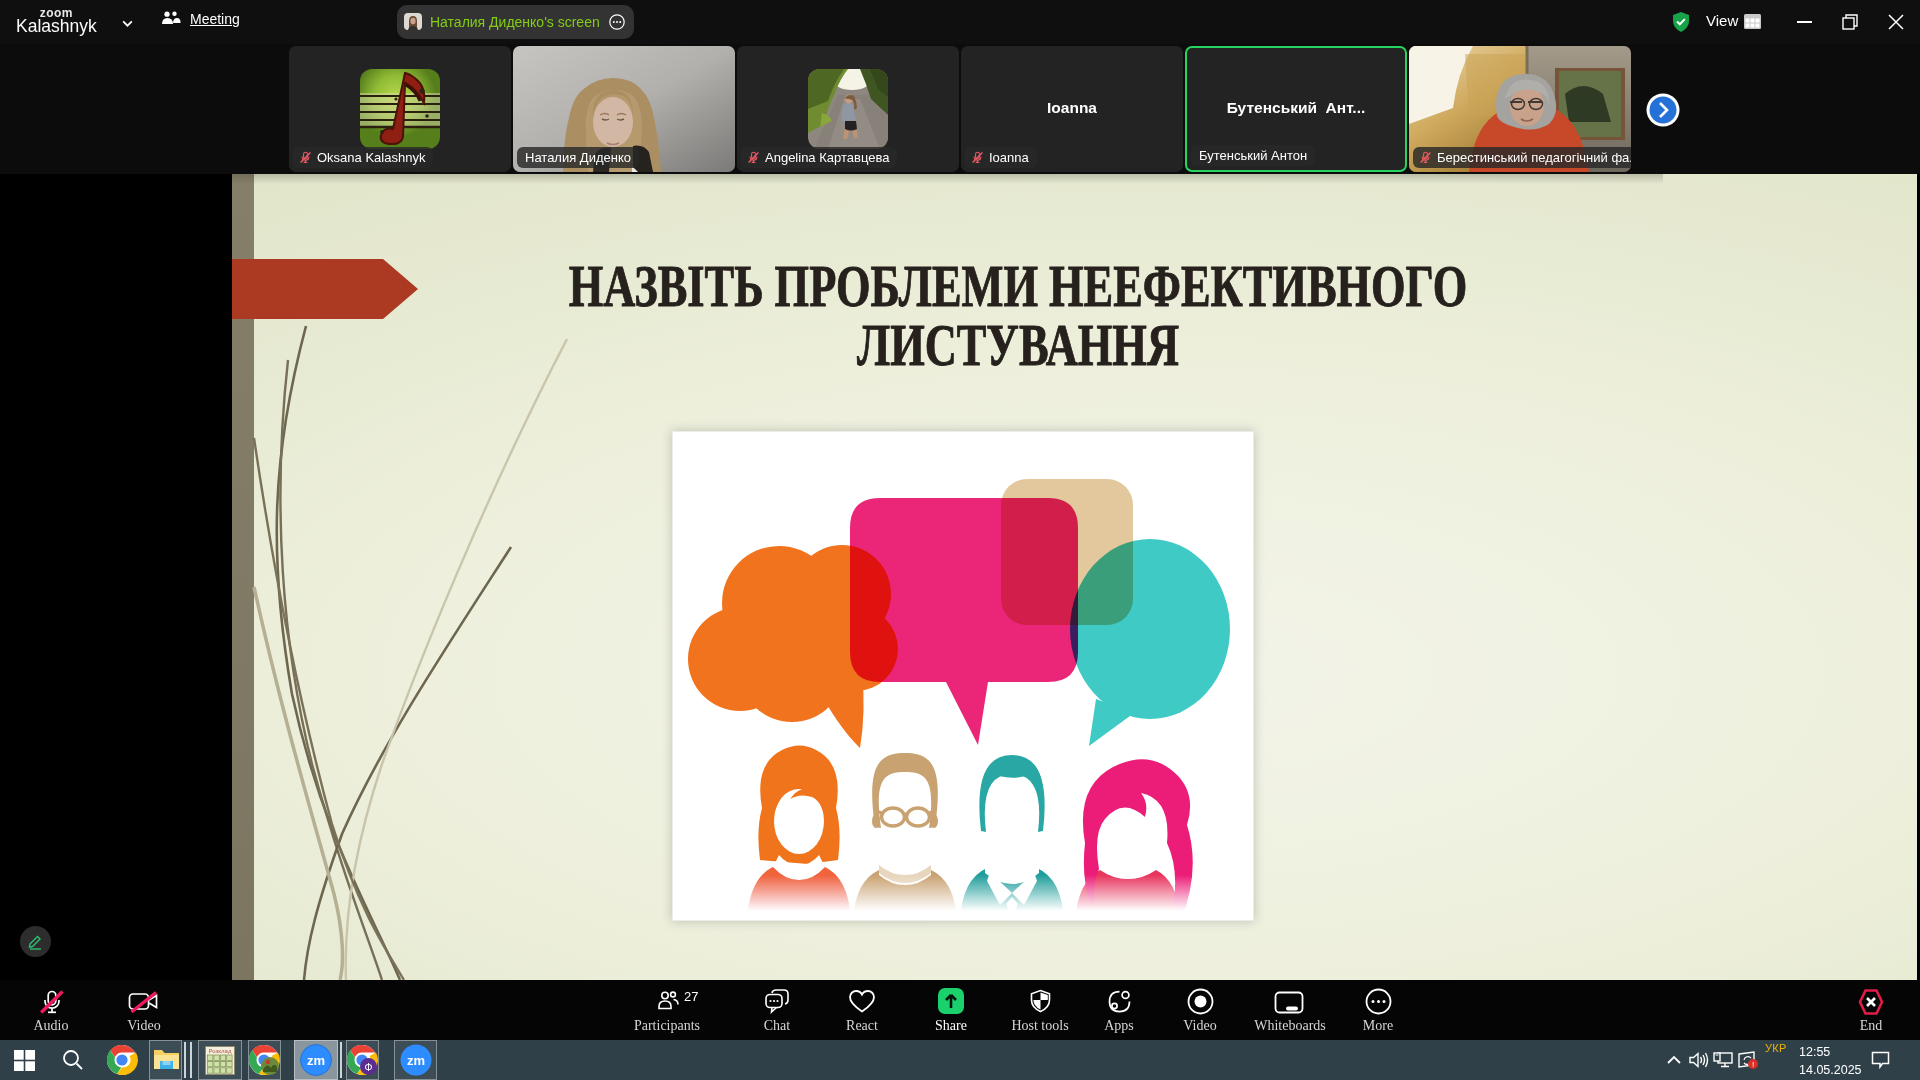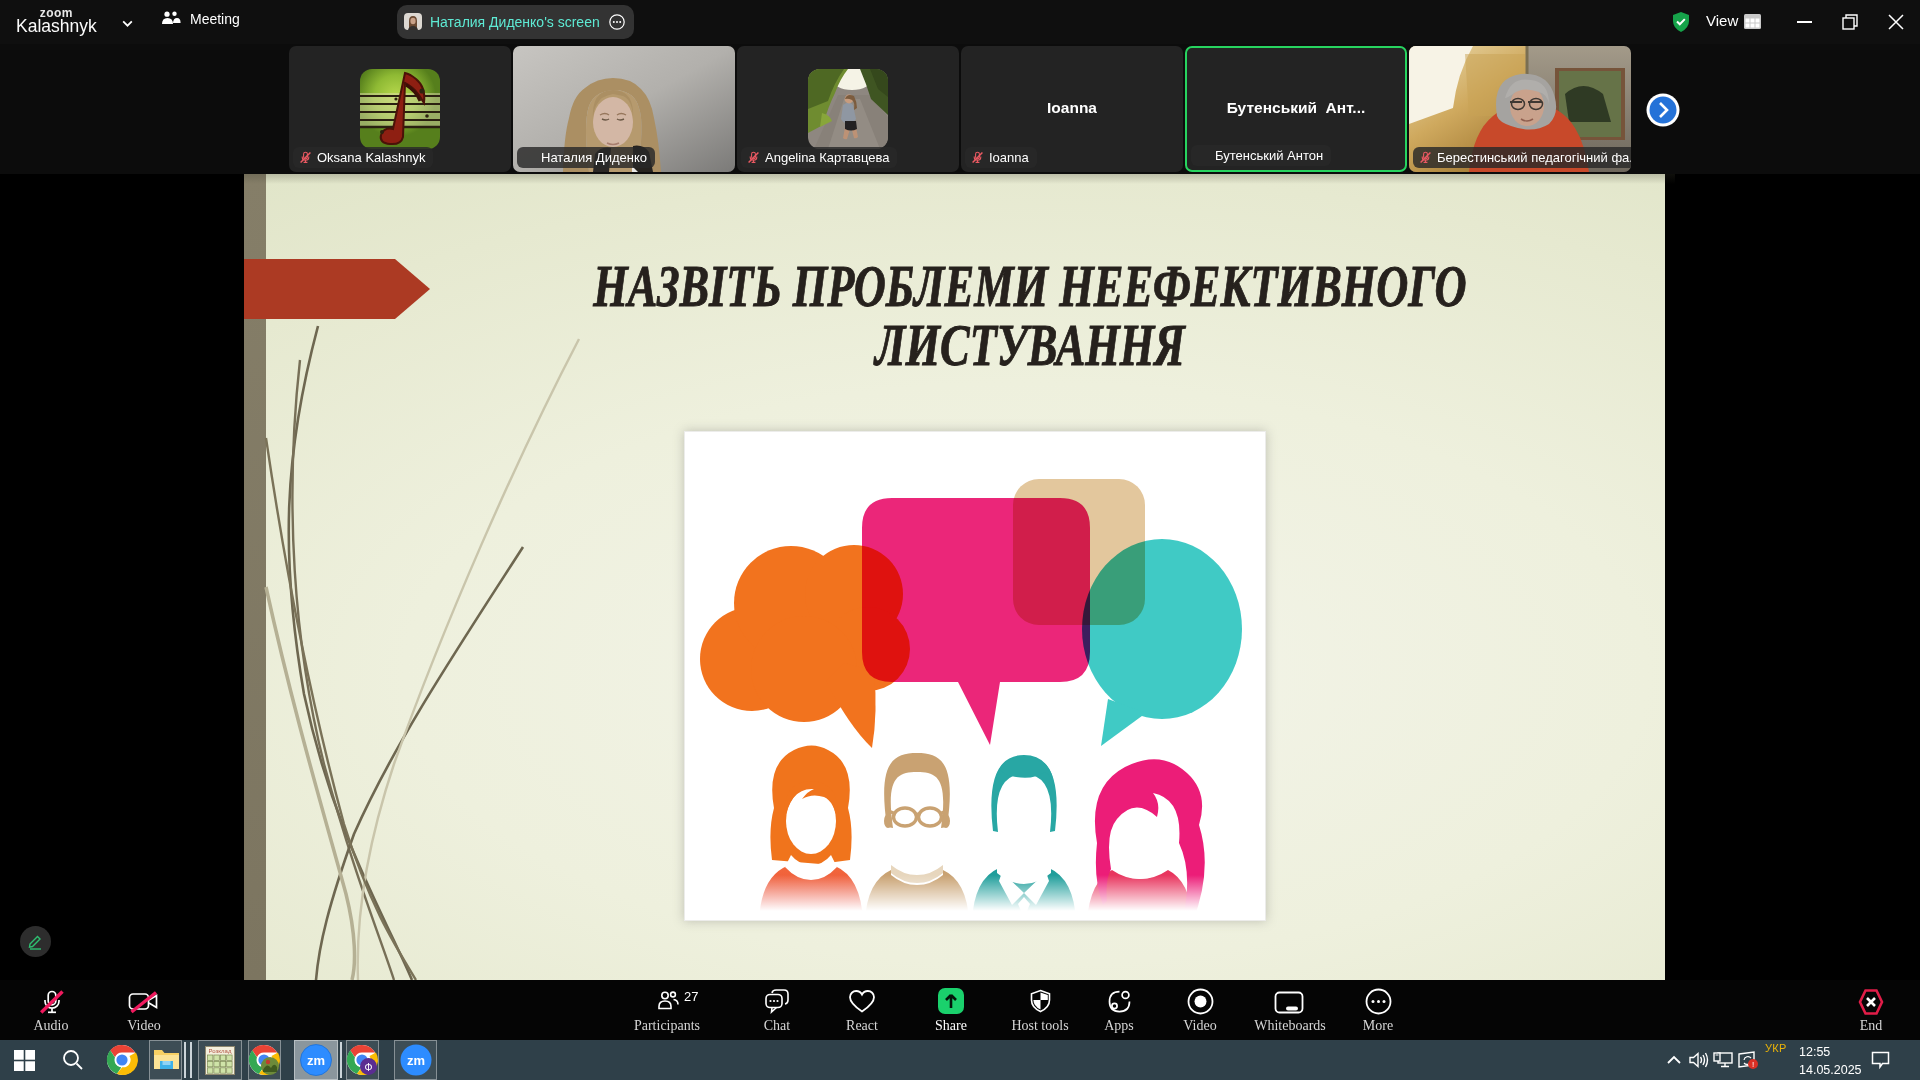--- a/index.html
+++ b/index.html
@@ -6,35 +6,35 @@
   html,body { width:1920px; height:1080px; overflow:hidden; background:#000; }
   body { font-family:"Liberation Sans", sans-serif; position:relative; }
   .abs { position:absolute; }
 
   
   #titlebar { position:absolute; left:0; top:0; width:1920px; height:44px; background:#0f0f0f; }
   .zlogo { position:absolute; left:16px; top:6px; color:#fff; }
   .zlogo .z1 { font-size:12px; font-weight:bold; letter-spacing:0.5px; color:#e8e8e8;text-align:center; }
   .zlogo .z2 { font-size:17.5px; color:#fbfbfb; margin-top:-4px; }
   .tchev { position:absolute; left:121px; top:17px; width:13px; height:13px; }
-  .meeting { position:absolute; left:161px; top:11px; color:#fff; font-size:14px; display:flex; align-items:flex-start; gap:9px; }
+  .meeting { position:absolute; left:161px; top:11px; color:#fff; font-size:14px; display:flex; align-items:flex-start; gap:9px;text-decoration:underline; }
   .centerpill { position:absolute; left:397px; top:5px; width:237px; height:34px; background:#333333; border-radius:10px; }
-  .centerpill .txt { position:absolute; left:33px; top:9px; font-size:14px; color:#5eead4; }
+  .centerpill .txt { position:absolute; left:33px; top:9px; font-size:14px; color:#84cc16; }
 
   
   #strip { position:absolute; left:0; top:44px; width:1920px; height:130px; background:#0c0c0c; }
   .tile { position:absolute; top:2px; width:222px; height:126px; background:#232323; border-radius:7px; overflow:hidden; }
   .tile .bigname { position:absolute; width:100%; top:50%; margin-top:-10px; text-align:center; color:#fff; font-size:15.5px; font-weight:bold; }
   .nlabel { position:absolute; left:4px; bottom:4px; height:21px; background:rgba(40,40,40,0.82); border-radius:6px;
      display:flex; align-items:center; padding:0 8px 0 6px; gap:5px; color:#fff; font-size:13px; white-space:nowrap; }
-  .nlabel.nomic { padding-left:24px; }
+  .nlabel.nomic { padding-left:8px; }
 
   
-  #slide { position:absolute; left:244px; top:174px; width:1421px; height:806px;
-     background:radial-gradient(115% 95% at 55% 62%, #f3f4e9 0%, #eef0dd 38%, #e6e9d0 65%, #dee3c5 88%);font-style:italic; }
+  #slide { position:absolute; left:232px; top:174px; width:1685px; height:806px;
+     background:radial-gradient(115% 95% at 55% 62%, #f3f4e9 0%, #eef0dd 38%, #e6e9d0 65%, #dee3c5 88%); }
   #lstrip { position:absolute; left:0; top:0; width:22px; height:806px; background:linear-gradient(180deg,#857e68,#7c7560); }
   #rarrow { position:absolute; left:0; top:85px; width:186px; height:60px; }
   #stitle { position:absolute; left:136px; top:83px; width:1300px; text-align:center;
      font-family:"Liberation Serif", serif; font-weight:bold; color:#26211d; font-size:60px; line-height:59px;
      transform:scaleX(0.74); transform-origin:50% 0; white-space:nowrap; -webkit-text-stroke:0.9px #26211d; }
   #panel { position:absolute; left:440px; top:257px; width:582px; height:490px; background:#fff;
      box-shadow:0 0 10px rgba(130,130,125,0.45); }
 
   
   #pencil { position:absolute; left:20px; top:926px; width:31px; height:31px; border-radius:50%; background:#2d2d2d; }

